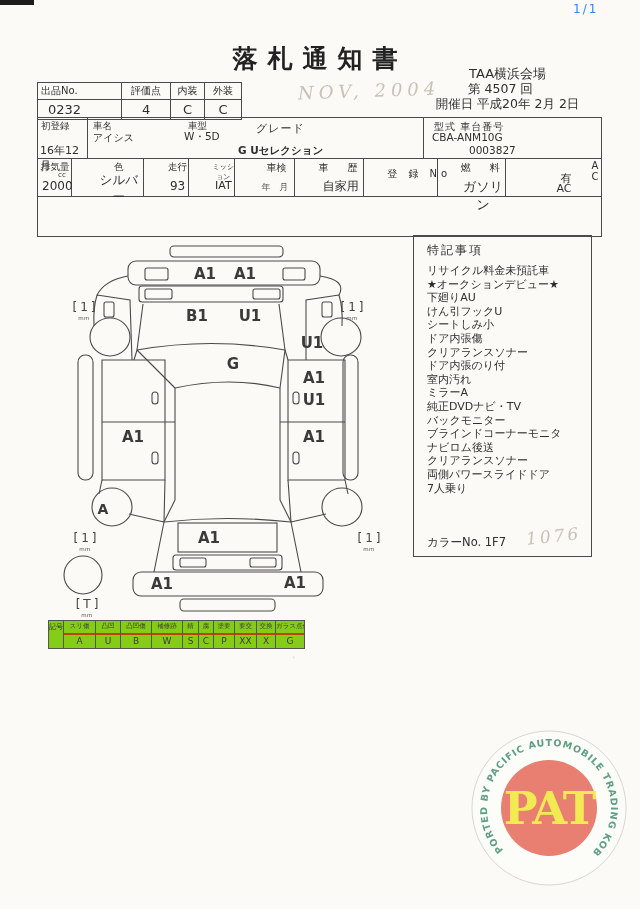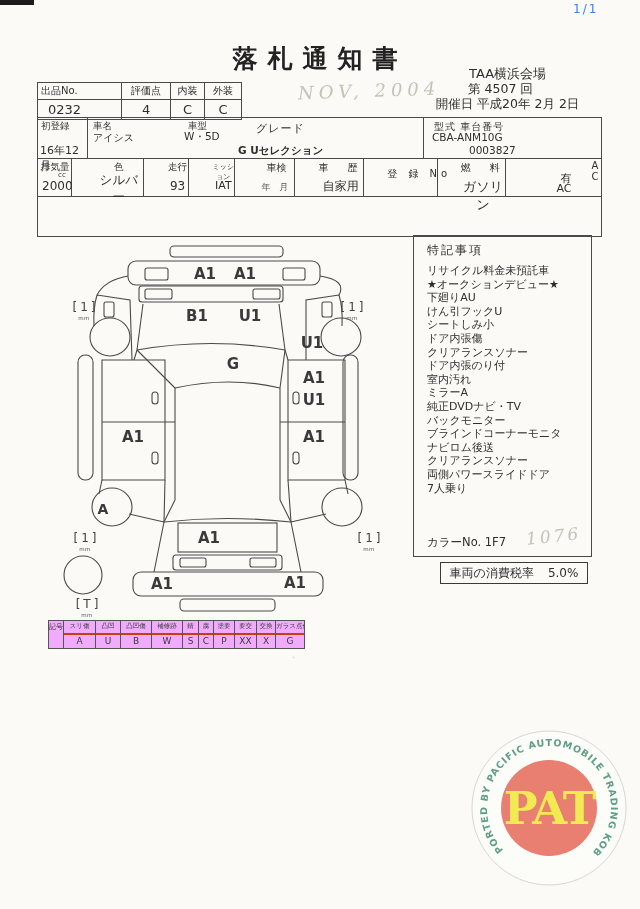--- a/index.html
+++ b/index.html
@@ -39,21 +39,21 @@
   #notes-box{left:413px;top:235px;width:177px;height:320px;border:1px solid #4a4a4a;}
   #notes-title{position:absolute;left:13px;top:6px;font-size:12px;letter-spacing:2px;}
   #notes-list{position:absolute;left:13px;top:28px;font-size:11px;line-height:13.6px;white-space:nowrap;}
   #color-row{position:absolute;left:13px;top:299px;font-size:11.5px;text-align:right;}
   #hw-colorno{position:absolute;left:112px;top:290px;font-size:17px;letter-spacing:3px;transform:rotate(-6deg);}
   
   #tax-box{left:440px;top:562px;width:148px;height:22px;border:1.5px solid #3a3a3a;
            display:flex;align-items:center;justify-content:center;font-size:12px;box-sizing:border-box;}
   #tax-box .val{margin-left:14px;}
   
-  #legend{left:48px;top:620px;display:flex;border:1px solid #555;background:#f0abfc;}
+  #legend{left:48px;top:620px;display:flex;border:1px solid #555;background:#84cc16;}
   #legend .sym{width:14px;font-size:7px;line-height:1.35;text-align:center;padding-top:2px;}
   #legend .lcol{border-left:1px solid #555;display:flex;flex-direction:column;}
   #legend .lh{height:11px;font-size:6.5px;text-align:center;border-bottom:2px solid #c2410c;
               padding-top:1px;white-space:nowrap;overflow:hidden;color:#3c3c3c;}
   #legend .lc{height:12px;font-size:9px;text-align:center;padding-top:1px;color:#3c3c3c;}
   #squiggle{left:292px;top:648px;font-size:11px;color:#d0cdc6;transform:rotate(12deg);}
   
   svg .ln{fill:none;stroke:#4a4a4a;stroke-width:1.1;}
   svg text{font-family:"DejaVu Sans","Liberation Sans",sans-serif;}
   svg .lbl{font-size:15px;font-weight:bold;fill:#3a3a3a;text-anchor:middle;}
@@ -267,24 +267,20 @@
       <div>両側パワースライドドア</div>
       <div>7人乗り</div>
     </div>
     <div id="color-row">
       <span>カラーNo.</span>
       <span>1F7</span>
     </div>
     <div class="handwriting" id="hw-colorno">1076</div>
   </div>
 
-  <div class="abs" id="tax-box">
-    <span>車両の消費税率</span>
-    <span class="val">5.0%</span>
-  </div>
 
   <div class="abs" id="legend">
     <div class="sym">記号</div>
     <div class="lcol" style="width:31px;">
       <div class="lh">スリ傷</div>
       <div class="lc">A</div>
     </div>
     <div class="lcol" style="width:24px;">
       <div class="lh">凸凹</div>
       <div class="lc">U</div>

